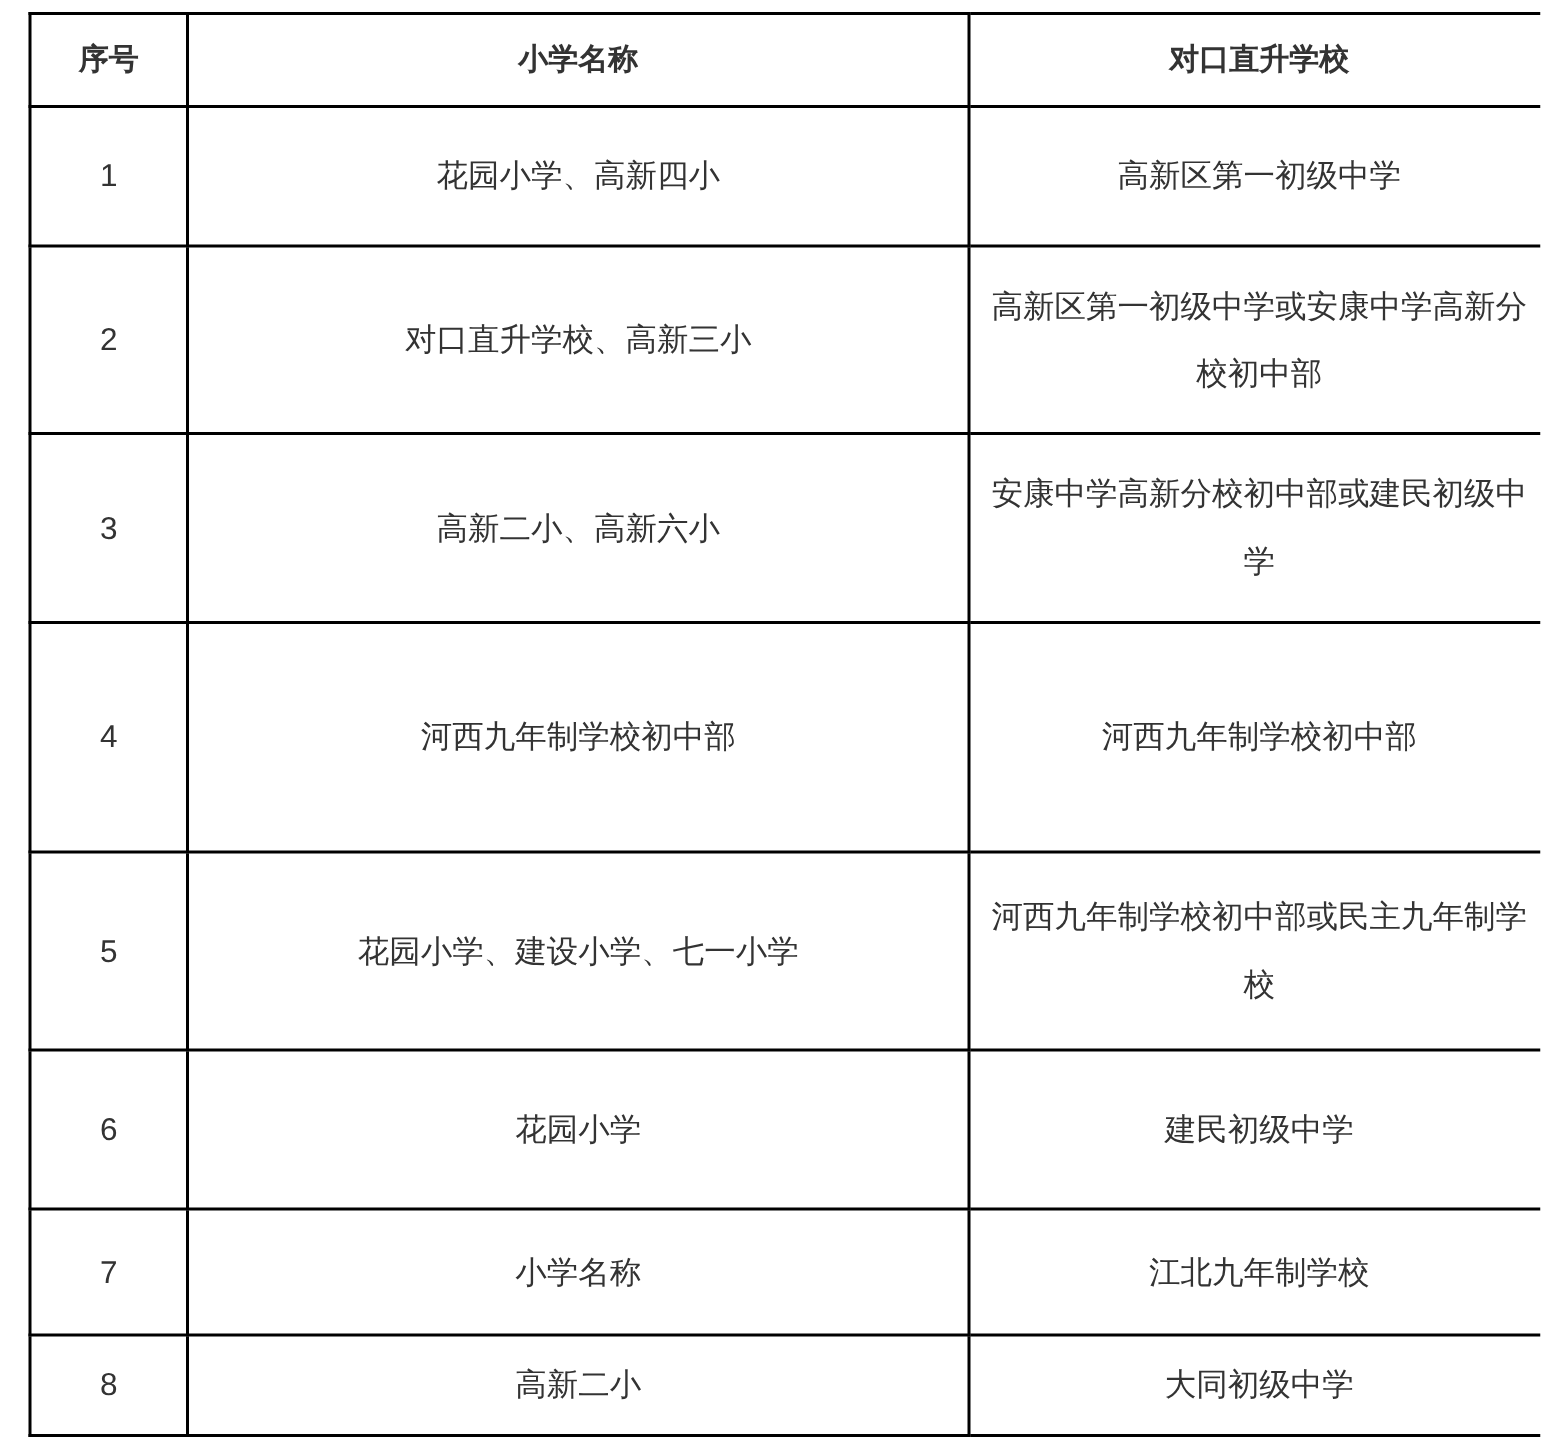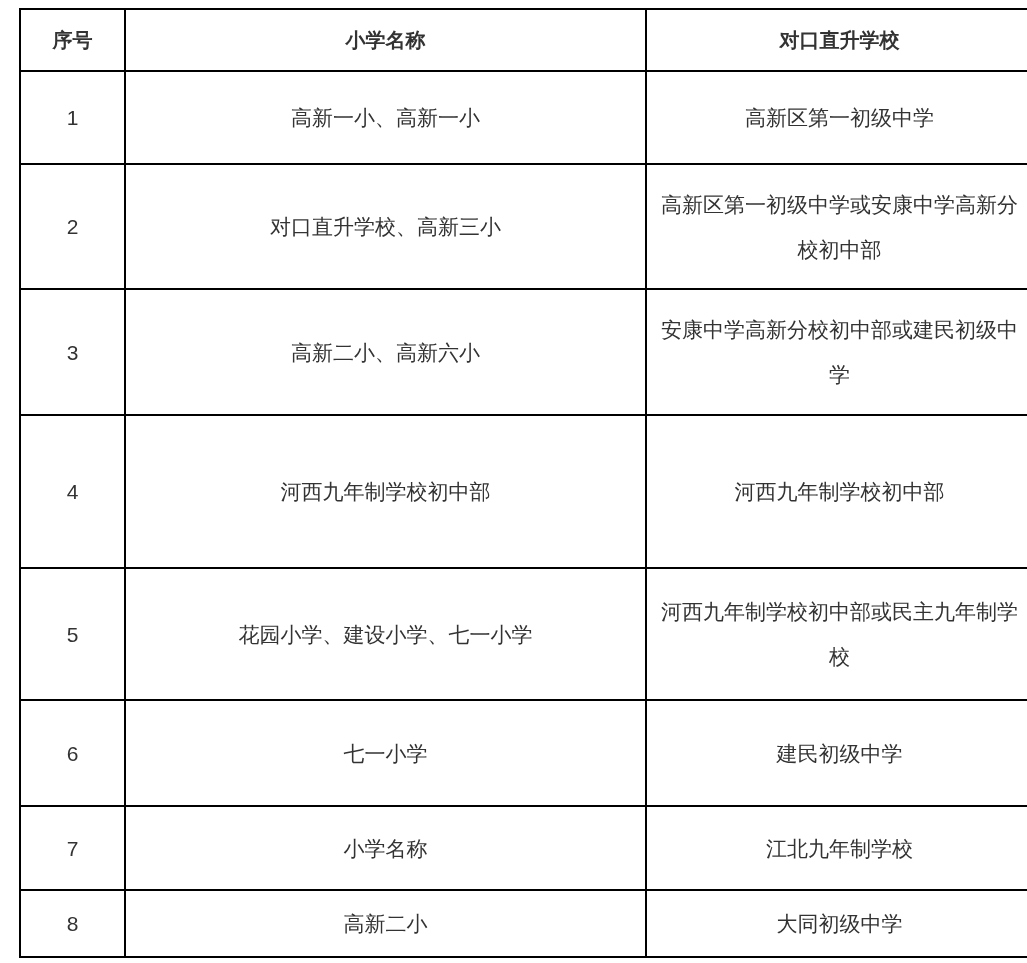--- a/index.html
+++ b/index.html
@@ -64,21 +64,21 @@
     <thead>
       <tr>
         <th>序号</th>
         <th>小学名称</th>
         <th>对口直升学校</th>
       </tr>
     </thead>
     <tbody>
         <tr>
           <td>1</td>
-          <td>高新一小、高新一小</td>
+          <td>花园小学、高新四小</td>
           <td>高新区第一初级中学</td>
         </tr>
         <tr>
           <td>2</td>
           <td>对口直升学校、高新三小</td>
           <td>高新区第一初级中学或安康中学高新分校初中部</td>
         </tr>
         <tr>
           <td>3</td>
           <td>高新二小、高新六小</td>
@@ -89,21 +89,21 @@
           <td>河西九年制学校初中部</td>
           <td>河西九年制学校初中部</td>
         </tr>
         <tr>
           <td>5</td>
           <td>花园小学、建设小学、七一小学</td>
           <td>河西九年制学校初中部或民主九年制学校</td>
         </tr>
         <tr>
           <td>6</td>
-          <td>七一小学</td>
+          <td>花园小学</td>
           <td>建民初级中学</td>
         </tr>
         <tr>
           <td>7</td>
           <td>小学名称</td>
           <td>江北九年制学校</td>
         </tr>
         <tr>
           <td>8</td>
           <td>高新二小</td>

